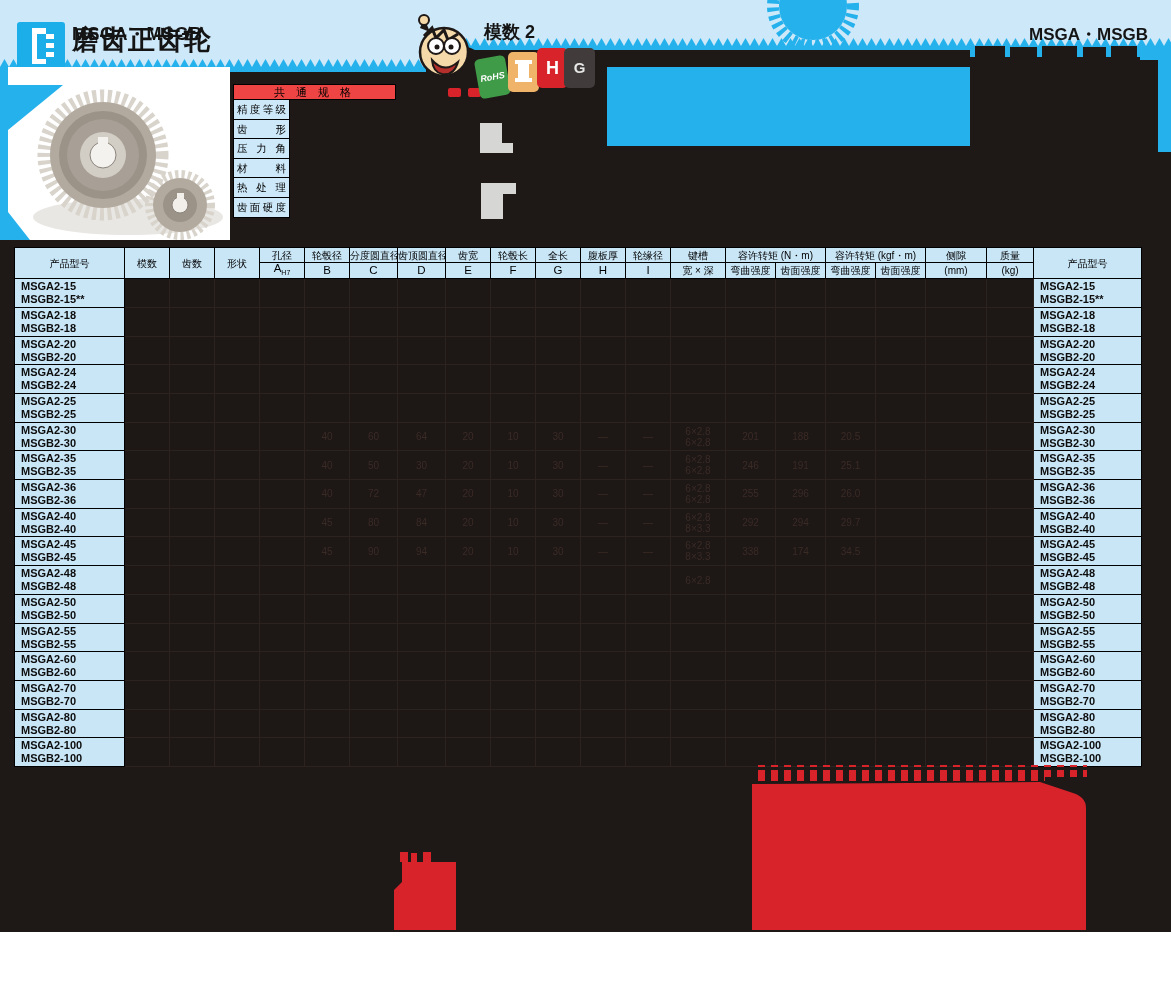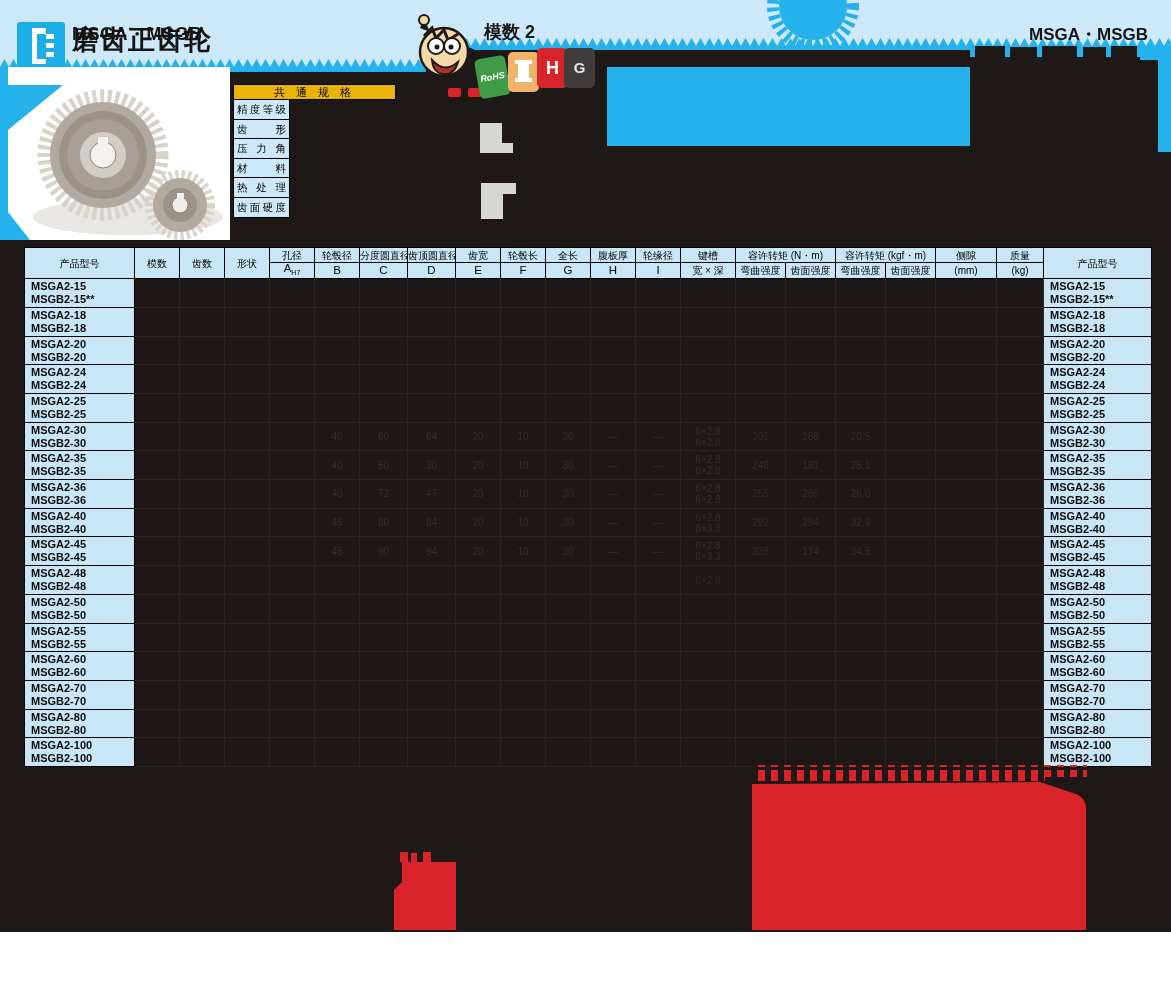--- a/index.html
+++ b/index.html
@@ -25,37 +25,37 @@
   
   #title-icon{left:17px;top:22px;width:48px;height:48px;background:#1caee8;border-radius:3px;}
   #title-series{left:72px;top:22px;font-size:18px;font-weight:bold;color:#141414;letter-spacing:.5px;}
   #title-cn{left:72px;top:22px;font-size:27px;font-weight:bold;color:#141414;letter-spacing:1px;}
   #module-label{left:484px;top:20px;font-size:18px;font-weight:bold;color:#141414;}
   #series-right{right:23px;top:23px;font-size:17px;font-weight:bold;color:#141414;}
   
   #photo{left:8px;top:67px;width:222px;height:173px;background:#ffffff;}
   
   #cs{left:233px;top:84px;width:190px;}
-  #cs-title{width:161px;height:14px;background:#eab308;border:1px solid #000;
+  #cs-title{width:161px;height:14px;background:#ef4444;border:1px solid #000;
             font-size:11px;text-align:center;line-height:14px;letter-spacing:4px;color:#000;}
   .cs-row{width:49px;height:18.6px;background:#cde8f8;border:1px solid #000;border-top:none;
           font-size:10.5px;line-height:18.6px;padding:0 3px;color:#000;white-space:nowrap;
           display:flex;justify-content:space-between;}
   
   .grayL{position:absolute;background:#d6d6d4;}
   
   .badge{position:absolute;width:31px;height:40px;border-radius:5px;color:#fff;
          font-weight:bold;text-align:center;box-shadow:3px 3px 0 #1e1817;}
   #badge-rohs{left:477px;top:57px;background:#3f9b47;transform:rotate(-10deg);
               font-size:9px;line-height:40px;font-style:italic;}
   #badge-pillar{left:508px;top:52px;background:#efb369;}
   #badge-h{left:537px;top:48px;background:#d8232a;font-size:18px;line-height:40px;}
   #badge-g{left:564px;top:48px;background:#413c3b;font-size:15px;line-height:40px;color:#e8e8e8;}
   
-  #main-table-wrap{left:24px;top:247px;width:950px;}
+  #main-table-wrap{left:14px;top:247px;width:950px;}
   table{border-collapse:collapse;table-layout:fixed;width:1127px;}
   th,td{border:1px solid #000;padding:0;overflow:hidden;}
   th{background:#c9e6f7;font-weight:normal;color:#000;font-size:10px;line-height:11px;height:14px;white-space:nowrap;}
   th.letter{font-size:11.5px;}
   td.prod{background:#c9e6f7;font-size:11px;font-weight:bold;color:#0d0d0d;
           padding:1px 0 0 6px;line-height:13px;vertical-align:top;white-space:nowrap;}
   td.mid{background:#1d1716;border-color:#2c221e;font-size:10px;color:#3b2b25;
          text-align:center;vertical-align:middle;line-height:11px;}
   tbody tr{height:28.7px;}
   sub{font-size:7px;}
@@ -470,21 +470,21 @@
           <td class="mid">80</td>
           <td class="mid">84</td>
           <td class="mid">20</td>
           <td class="mid">10</td>
           <td class="mid">30</td>
           <td class="mid">—</td>
           <td class="mid">—</td>
           <td class="mid">6×2.8<br>8×3.3</td>
           <td class="mid">292</td>
           <td class="mid">294</td>
-          <td class="mid">32.9</td>
+          <td class="mid">29.7</td>
           <td class="mid"></td>
           <td class="mid"></td>
           <td class="mid"></td>
           <td class="prod">MSGA2-40<br>MSGB2-40</td>
         </tr>
         <tr>
           <td class="prod">MSGA2-45<br>MSGB2-45</td>
           <td class="mid"></td>
           <td class="mid"></td>
           <td class="mid"></td>

